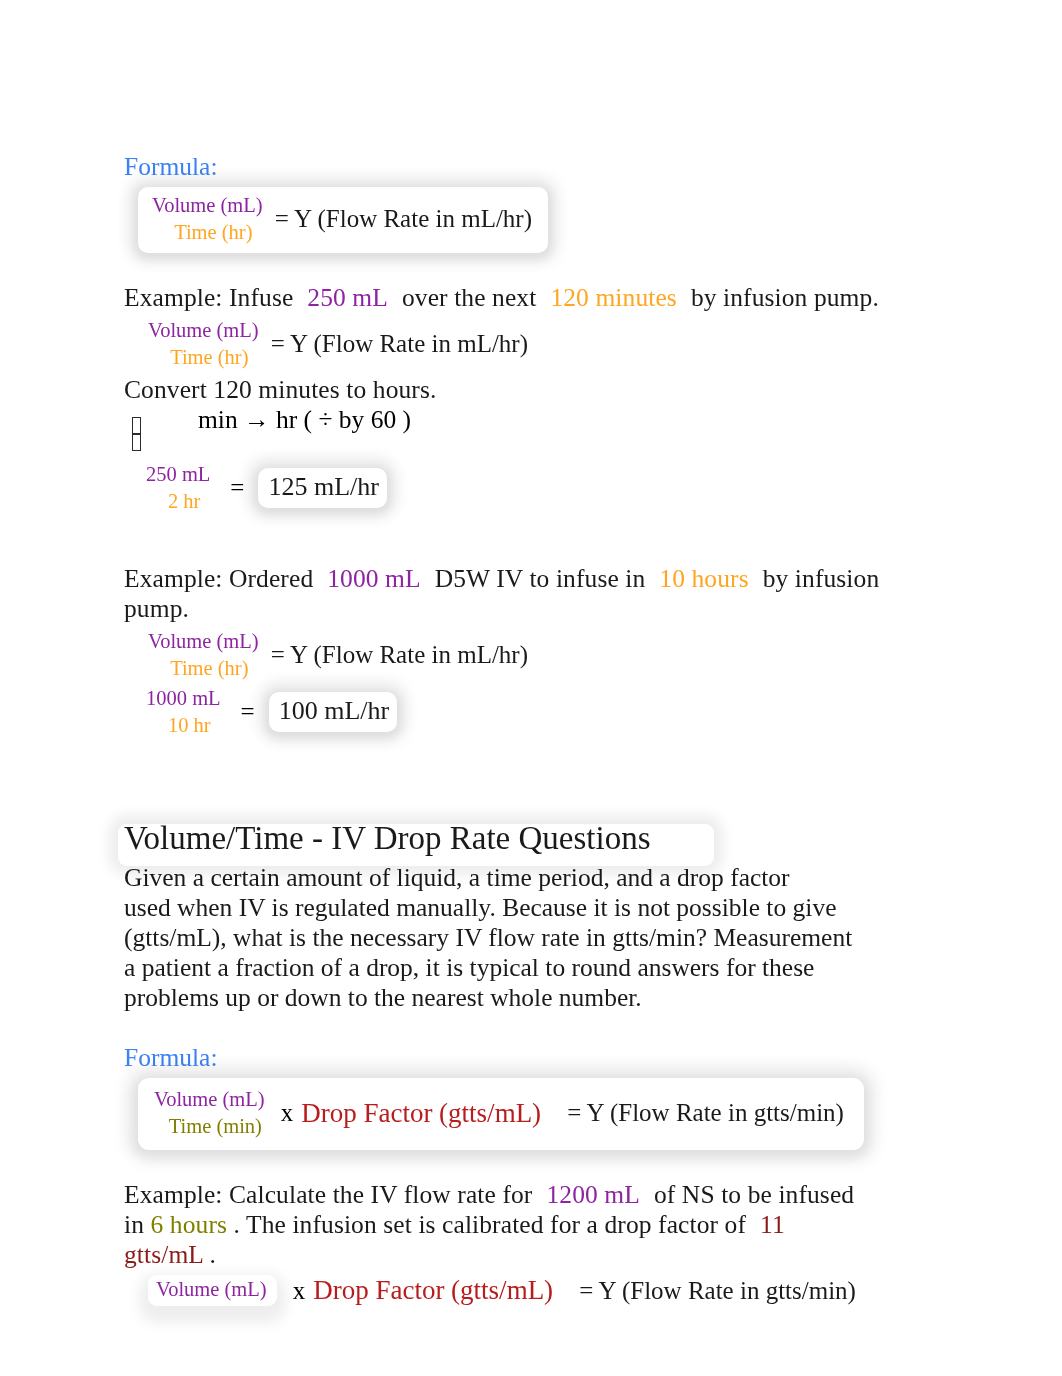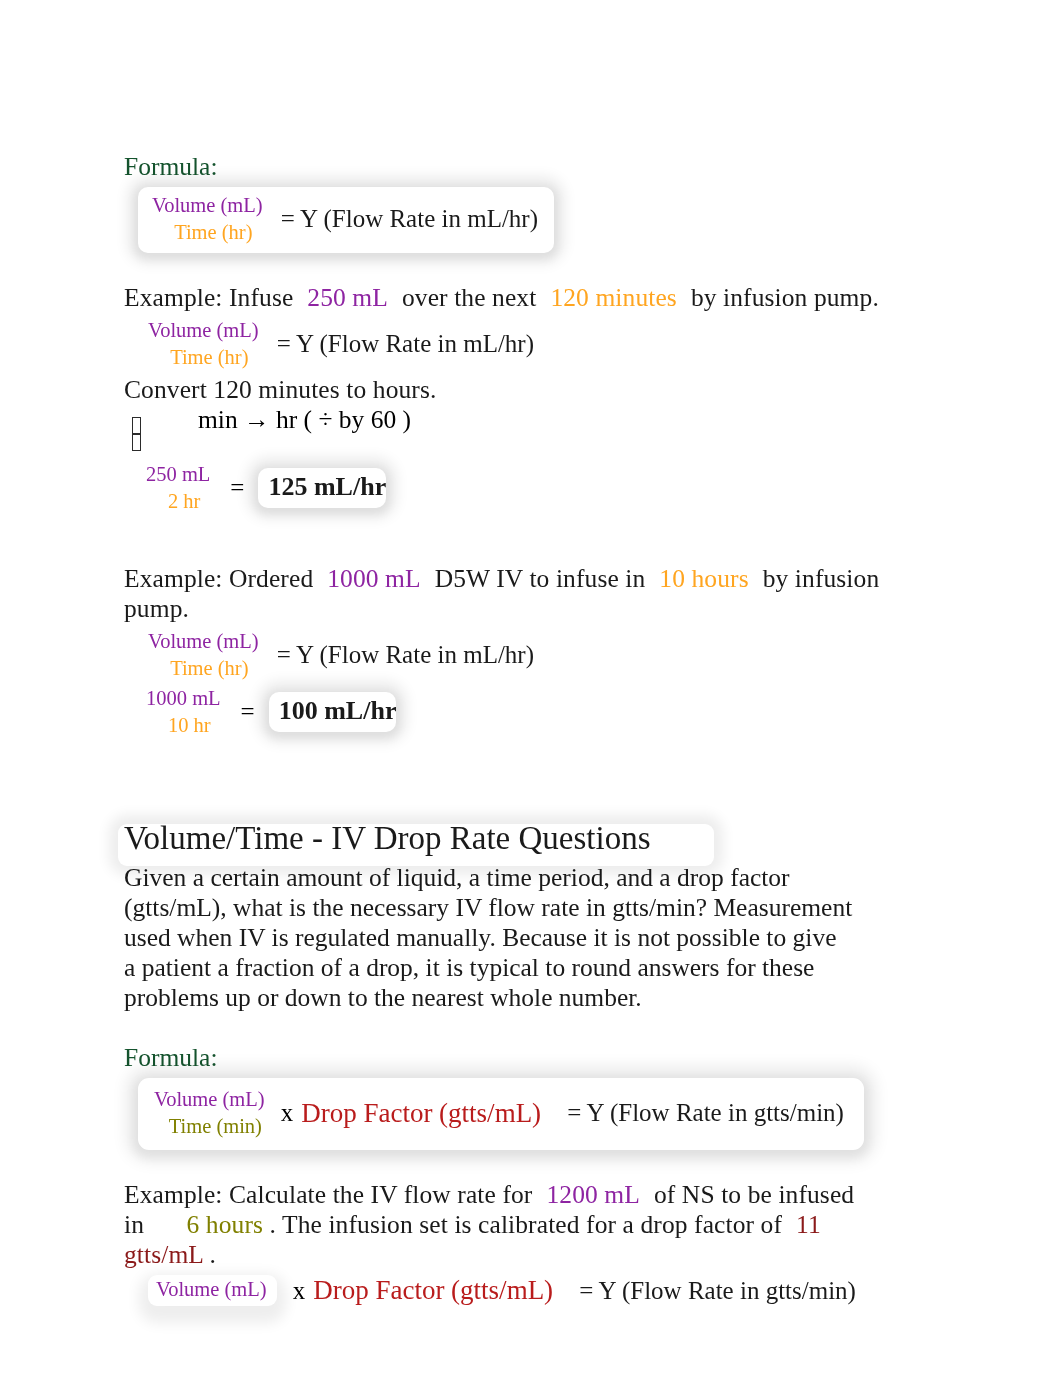--- a/index.html
+++ b/index.html
@@ -39,49 +39,49 @@
   .para {
     font-size: 25.5px;
     line-height: 30px;
     color: #1a1a1a;
     margin: 0;
     letter-spacing: 0.1px;
   }
   .label {
     font-size: 25.5px;
     line-height: 30px;
-    color: #14532d;
+    color: #3b82f6;
   }
 
   .spacer-lg { height: 30px; }
   .spacer-md { height: 20px; }
   .spacer-sm { height: 10px; }
   .spacer-xs { height: 5px; }
 
   
   .c-purple { color: #8e24a2; }
   .c-orange { color: #ffa520; }
-  .c-olive  { color: #808000; margin-left: 36px; }
+  .c-olive  { color: #808000; }
   .c-darkred{ color: #8b1a1a; }
 
   .gap-before { margin-left: 14px; }
   .gap-after  { margin-right: 14px; }
 
   
   .shadowbox {
     display: inline-block;
     position: relative;
     background: #ffffff;
     border-radius: 10px;
     box-shadow:
        0 0 14px 10px rgba(0,0,0,0.085),
        0 3px 9px 4px rgba(0,0,0,0.05);
     padding: 6px 16px 8px 14px;
   }
-  .shadowbox.tight { padding: 4px 0 6px 10px; font-weight: bold; }
+  .shadowbox.tight { padding: 4px 8px 6px 10px; }
 
   
   .fraction-row {
     display: flex;
     align-items: center;
   }
   .fraction {
     display: inline-flex;
     flex-direction: column;
     align-items: center;
@@ -97,21 +97,21 @@
   .fraction .den {
     margin-top: 2px;
   }
   
   .fraction .num { align-self: flex-start; }
   .fraction .den { align-self: center; margin-left: 12px; }
 
   .eq-text {
     font-size: 25px;
     line-height: 30px;
-    margin-left: 18px;
+    margin-left: 12px;
     white-space: nowrap;
     color: #1a1a1a;
   }
   .eq-sign {
     font-size: 25px;
     line-height: 30px;
     margin: 0 14px 0 20px;
   }
   .answer {
     font-size: 26px;
@@ -334,22 +334,22 @@
     
     <div class="heading-wrap">
       <div class="heading-shadow"></div>
       <h1 class="heading">Volume/Time - IV Drop Rate Questions</h1>
     </div>
 
     <div class="spacer-xs"></div>
 
     <div class="body-para">
       <div>Given a certain amount of liquid, a time period, and a drop factor</div>
+      <div>used when IV is regulated manually. Because it is not possible to give</div>
       <div>(gtts/mL), what is the necessary IV flow rate in gtts/min? Measurement</div>
-      <div>used when IV is regulated manually. Because it is not possible to give</div>
       <div>a patient a fraction of a drop, it is typical to round answers for these</div>
       <div>problems up or down to the nearest whole number.</div>
     </div>
 
     <div class="spacer-lg"></div>
 
     <div class="label">Formula:</div>
 
     <div class="spacer-xs"></div>
 

